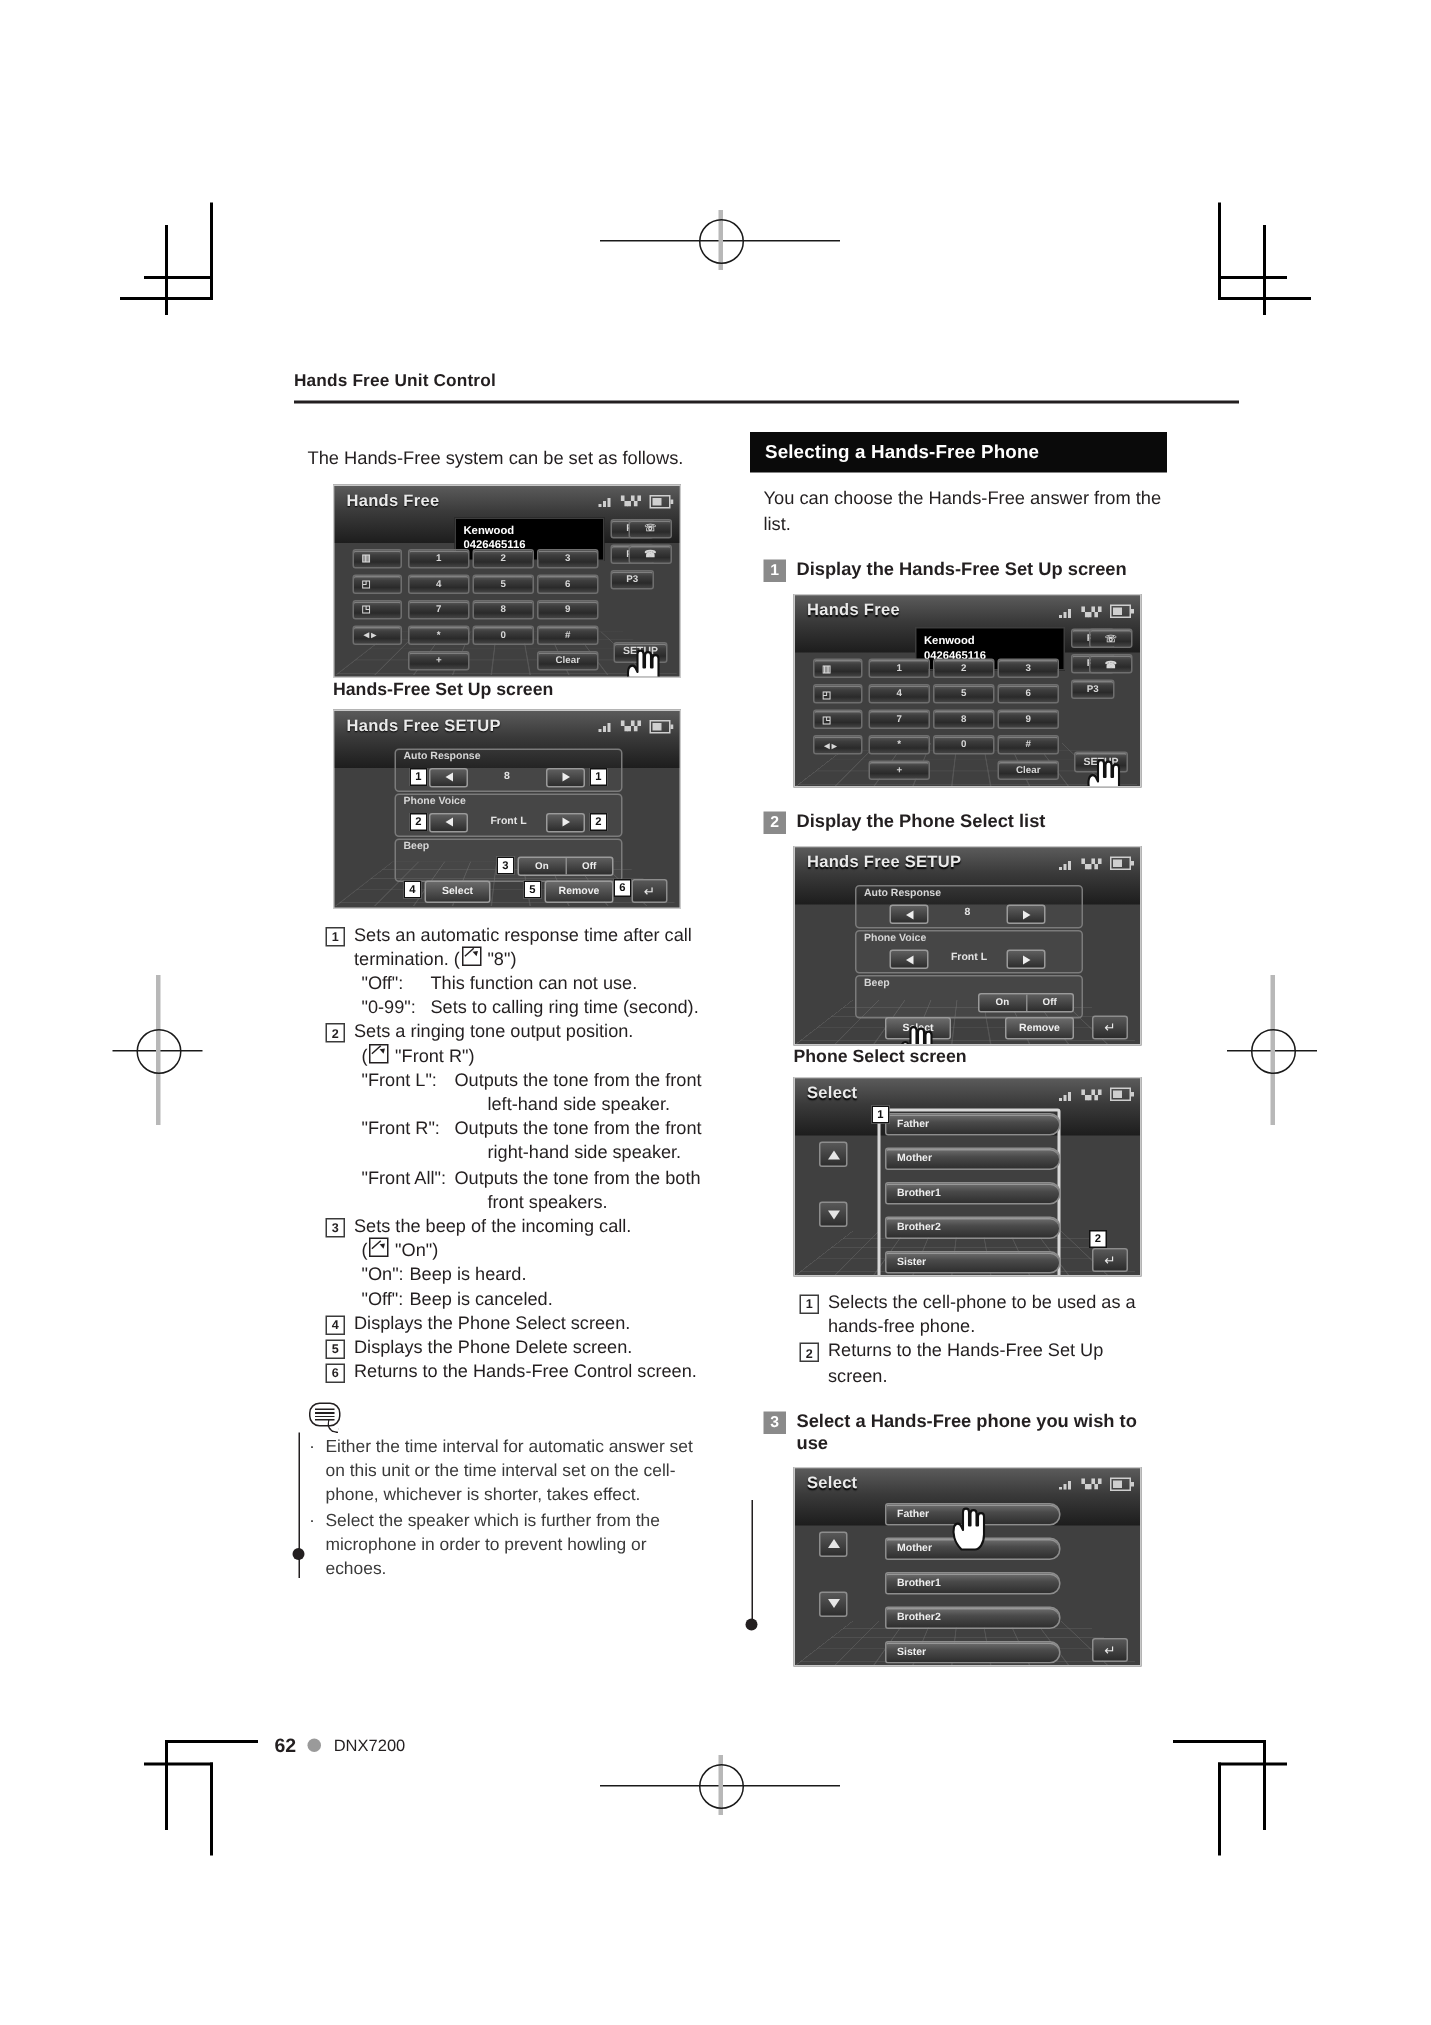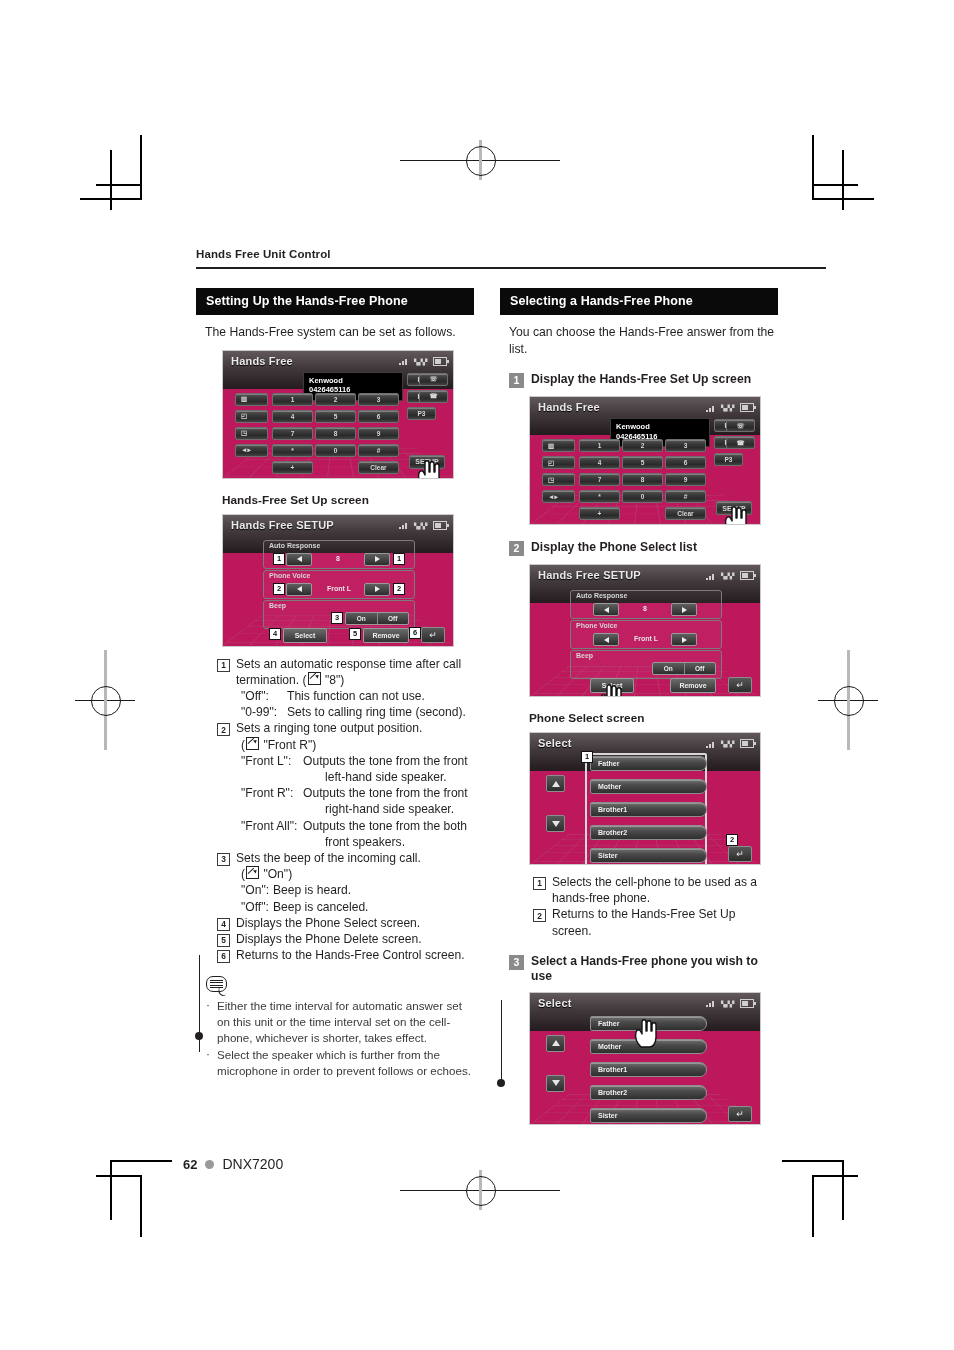--- a/index.html
+++ b/index.html
@@ -19,21 +19,21 @@
   .runrule{position:absolute;left:196px;top:267px;width:630px;height:1.6px;background:#231f20;}
 
   .col{position:absolute;top:288px;width:278px;}
   .col-l{left:196px;}
   .col-r{left:500px;}
 
   .secbar{background:#0a0a0a;color:#fff;font-size:12.5px;font-weight:bold;padding:6px 10px 7px;letter-spacing:.1px;}
   .intro{font-size:12.2px;line-height:16.5px;margin:9px 0 0 10px;color:#231f20;}
   .intro.noindent{margin-left:9px;}
 
-  .caption{font-size:11.8px;font-weight:bold;margin:14px 0 7px 26px;}
+  .caption{font-size:11.8px;font-weight:bold;margin:0 0 7px 26px;}
   .caption.l{margin-left:26px;}
 
   
   .step{display:flex;align-items:flex-start;gap:7px;margin:15px 0 8px 9px;}
   .step .sqnum{flex:0 0 auto;width:15px;height:15px;background:#8a8a8a;color:#fff;font-size:10.5px;font-weight:bold;
     display:flex;align-items:center;justify-content:center;line-height:1;margin-top:1px;}
   .step .stxt{font-size:12.2px;font-weight:bold;line-height:15px;}
 
   
   .nlist{margin:9px 0 0 21px;}
@@ -63,24 +63,24 @@
   .nitem .bul{flex:0 0 auto;font-size:12px;line-height:15px;}
 
   
   .vrule{position:absolute;width:1.3px;background:#231f20;}
   .vdot{position:absolute;width:8px;height:8px;border-radius:50%;background:#231f20;}
 
   
   .footer{position:absolute;left:183px;top:1156px;display:flex;align-items:center;gap:8px;}
   .footer .pg{font-size:13px;font-weight:bold;}
   .footer .dot{width:9px;height:9px;border-radius:50%;background:#9a9a9a;}
-  .footer .mdl{font-size:14px;color:#231f20;}
-
-  
-  .dev{position:relative;background:#be185d;border:1px solid #c9c9c9;overflow:hidden;}
+  .footer .mdl{font-size:11px;color:#231f20;}
+
+  
+  .dev{position:relative;background:#404040;border:1px solid #c9c9c9;overflow:hidden;}
   .dev .bgrid{position:absolute;left:0;right:0;bottom:0;height:46%;
     background-image:
       repeating-linear-gradient(to right,rgba(150,150,150,.30) 0 1px,transparent 1px 26px),
       repeating-linear-gradient(to bottom,rgba(150,150,150,.22) 0 1px,transparent 1px 14px);
     transform:perspective(80px) rotateX(42deg);transform-origin:bottom center;opacity:.75;}
   .dev .shine{position:absolute;left:0;top:0;right:0;height:38px;
     background:linear-gradient(to bottom,#5c5c5c 0%,#3a3a3a 45%,#1b1b1b 100%);opacity:.95;}
   .dev .title{position:absolute;left:8px;top:4px;color:#eaeaea;font-weight:bold;letter-spacing:.2px;z-index:4;text-shadow:0 1px 1px #000;}
   .dev .status{position:absolute;right:6px;top:6px;display:flex;gap:6px;align-items:center;z-index:4;}
   .sig{display:block;width:9px;height:8px;background:
@@ -188,21 +188,20 @@
     <div class="h"></div>
       <div class="v"></div>
       <div class="c"></div>
   </div>
 
   <div class="runhead">Hands Free Unit Control</div>
   <div class="runrule"></div>
 
   <div class="col col-l">
 
-    <div class="secbar">Setting Up the Hands-Free Phone</div>
     <div class="intro noindent">The Hands-Free system can be set as follows.</div>
 
     <div class="dev" style="margin:9px 0 0 26px;width:230px;height:127px;">
       <div class="shine"></div>
       <div class="bgrid"></div>
       <div class="title" style="font-size:11px;">Hands Free</div>
       <div class="status">
         <span class="sig"></span>
         <span class="bt">▚▞▞</span>
         <span class="batt"></span>
@@ -370,21 +369,21 @@
           </div>
         <div class="tail"></div>
       </div>
       <div class="notelist">
         <div class="nitem">
           <span class="bul">·</span>
           <span>Either the time interval for automatic answer set on this unit or the time interval set on the cell-phone, whichever is shorter, takes effect.</span>
         </div>
         <div class="nitem">
           <span class="bul">·</span>
-          <span>Select the speaker which is further from the microphone in order to prevent follows or echoes.</span>
+          <span>Select the speaker which is further from the microphone in order to prevent howling or echoes.</span>
         </div>
       </div>
     </div>
   </div>
 
   <div class="vrule" style="left:199px;top:955px;height:97px;"></div>
   <div class="vdot" style="left:195px;top:1032px;"></div>
   <div class="vrule" style="left:501px;top:1000px;height:82px;"></div>
   <div class="vdot" style="left:497px;top:1079px;"></div>
 

